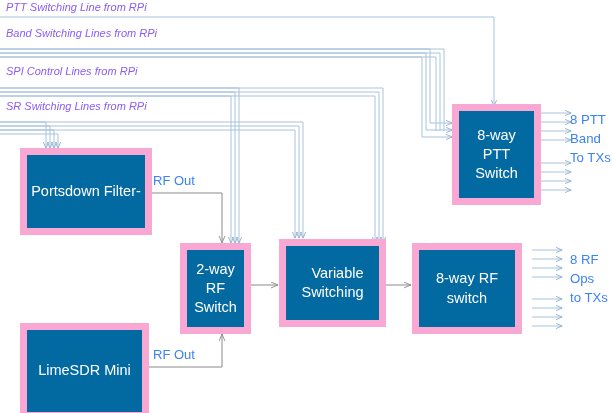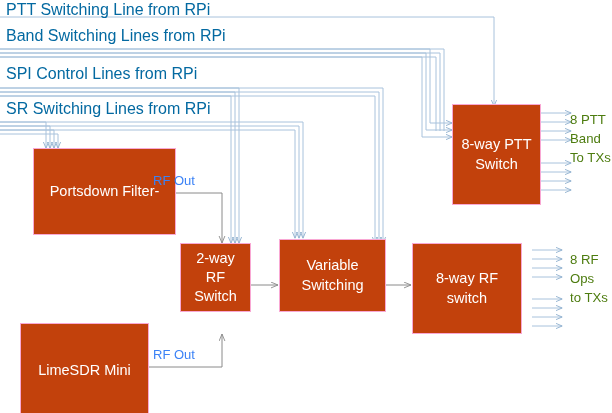--- a/index.html
+++ b/index.html
@@ -20,46 +20,47 @@
   }
   svg#wires {
     position: absolute;
     left: 0;
     top: 0;
     width: 612px;
     height: 413px;
   }
   .box {
     position: absolute;
-    background: #c2410c;
-    border: 1px solid #f9a8d4;
+    background: #0369a1;
+    border: 7px solid #f9a8d4;
     color: #ffffff;
     display: flex;
     align-items: center;
     justify-content: center;
     text-align: center;
     font-size: 14.5px;
     line-height: 1.32;
     box-sizing: border-box;
     z-index: 3;
     padding: 2px 4px;
   }
   .box span { display: block; }
   .lbl {
     position: absolute;
-    color: #0369a1;
-    font-size: 16px;
+    color: #8b5cf6;
+    font-size: 11px;
     line-height: 1.05;
     white-space: nowrap;
     z-index: 4;
     background: transparent;
+    font-style: italic;
   }
   .lbl-multi {
     position: absolute;
-    color: #4d7c0f;
+    color: #3b82f6;
     font-size: 13.2px;
     line-height: 1.45;
     z-index: 4;
   }
   .lbl-multi span { display: block; white-space: nowrap; }
   .rfout {
     position: absolute;
     color: #3b82f6;
     font-size: 13px;
     white-space: nowrap;
@@ -146,40 +147,40 @@
   </svg>
 
   <div class="lbl" style="left:6px; top:2px;">PTT Switching Line from RPi</div>
 
   <div class="lbl" style="left:6px; top:66px;">SPI Control Lines from RPi</div>
 
   <div class="lbl" style="left:6px; top:28px;">Band Switching Lines from RPi</div>
 
   <div class="lbl" style="left:6px; top:101px;">SR Switching Lines from RPi</div>
 
-  <div class="box" style="left:20px; top:148px; width:143px; height:87px;margin-left:13px;">
+  <div class="box" style="left:20px; top:148px; width:132px; height:87px;">
     <div>
       <span>Portsdown Filter-</span>
     </div>
   </div>
 
   <div class="box" style="left:20px; top:323px; width:129px; height:96px;">
     <div>
       <span>LimeSDR Mini</span>
     </div>
   </div>
 
-  <div class="box" style="left:180px; top:243px; width:71px; height:69px;">
+  <div class="box" style="left:180px; top:243px; width:71px; height:91px;">
     <div>
       <span>2-way RF</span>
       <span>Switch</span>
     </div>
   </div>
 
-  <div class="box" style="left:279px; top:239px; width:107px; height:73px;">
+  <div class="box" style="left:279px; top:239px; width:107px; height:88px;text-align:right;">
     <div>
       <span>Variable</span>
       <span>Switching</span>
     </div>
   </div>
 
   <div class="box" style="left:412px; top:243px; width:110px; height:91px;">
     <div>
       <span>8-way RF switch</span>
     </div>

